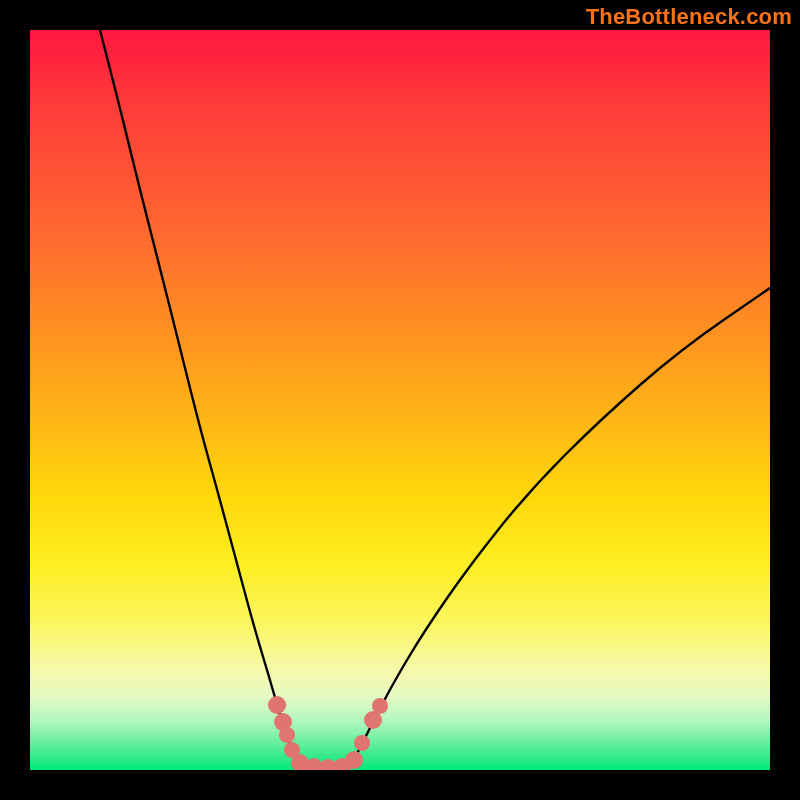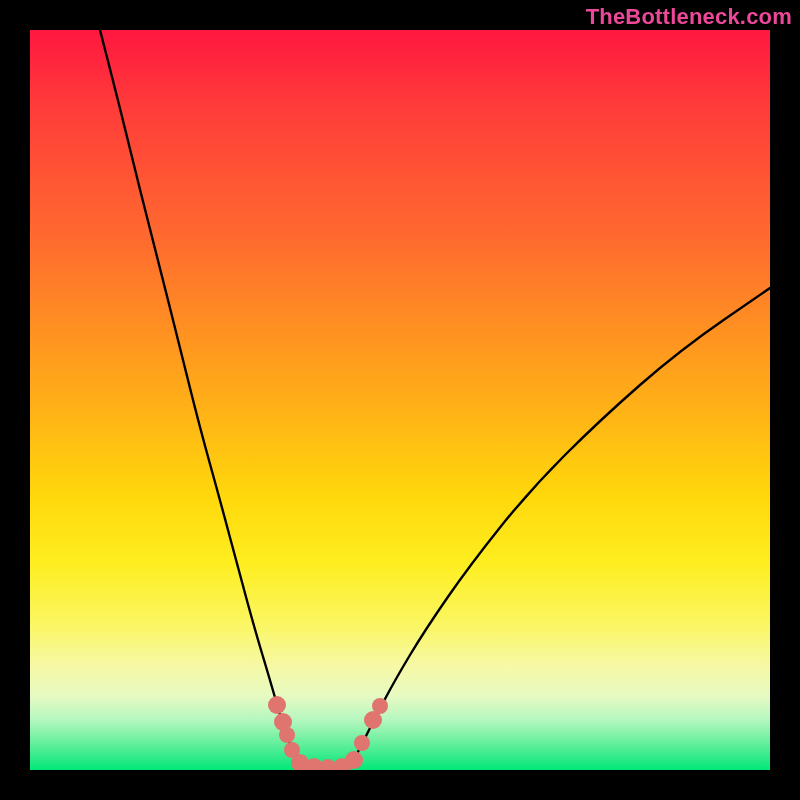--- a/index.html
+++ b/index.html
@@ -49,21 +49,21 @@
     width: 740px;
     height: 740px;
   }
   .watermark {
     position: absolute;
     top: 4px;
     right: 8px;
     font-family: Arial, Helvetica, sans-serif;
     font-size: 22px;
     font-weight: 600;
-    color: #ec4899;
+    color: #f97316;
     letter-spacing: 0.2px;
     user-select: none;
     margin-left: 12px;
   }
 </style>
 </head>
 <body>
 
 <div class="frame">
   <div class="plot">

